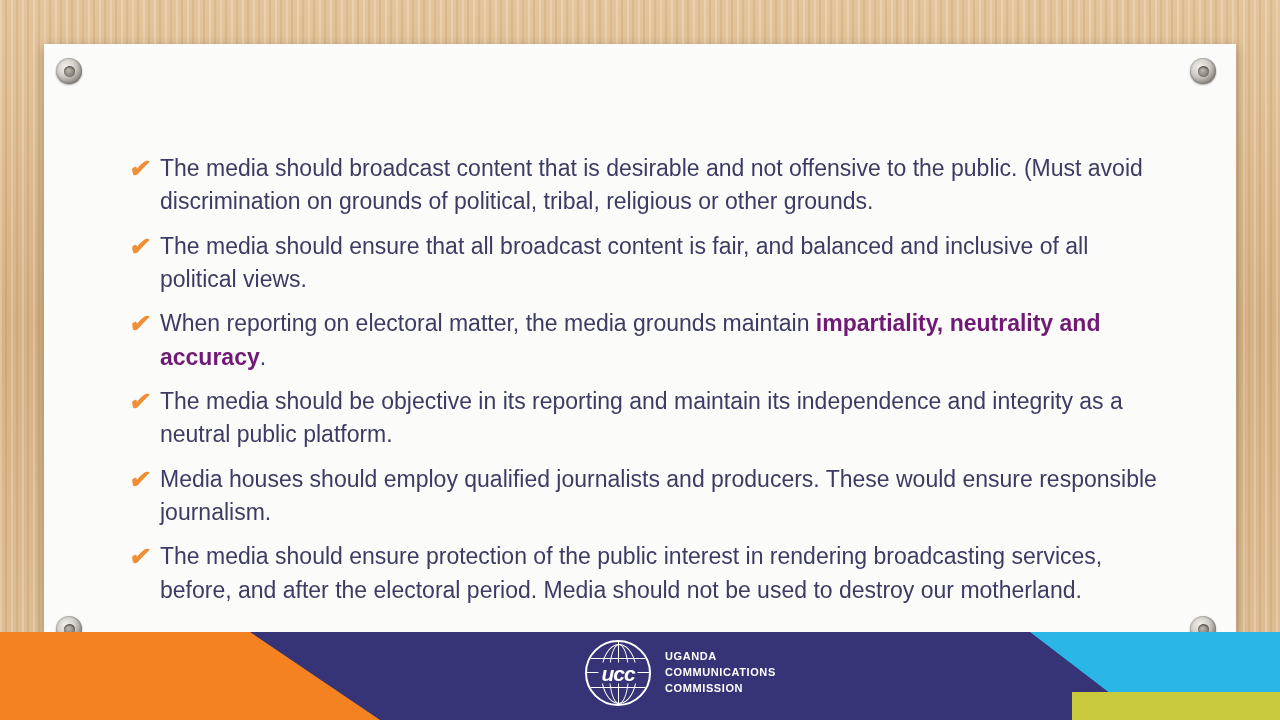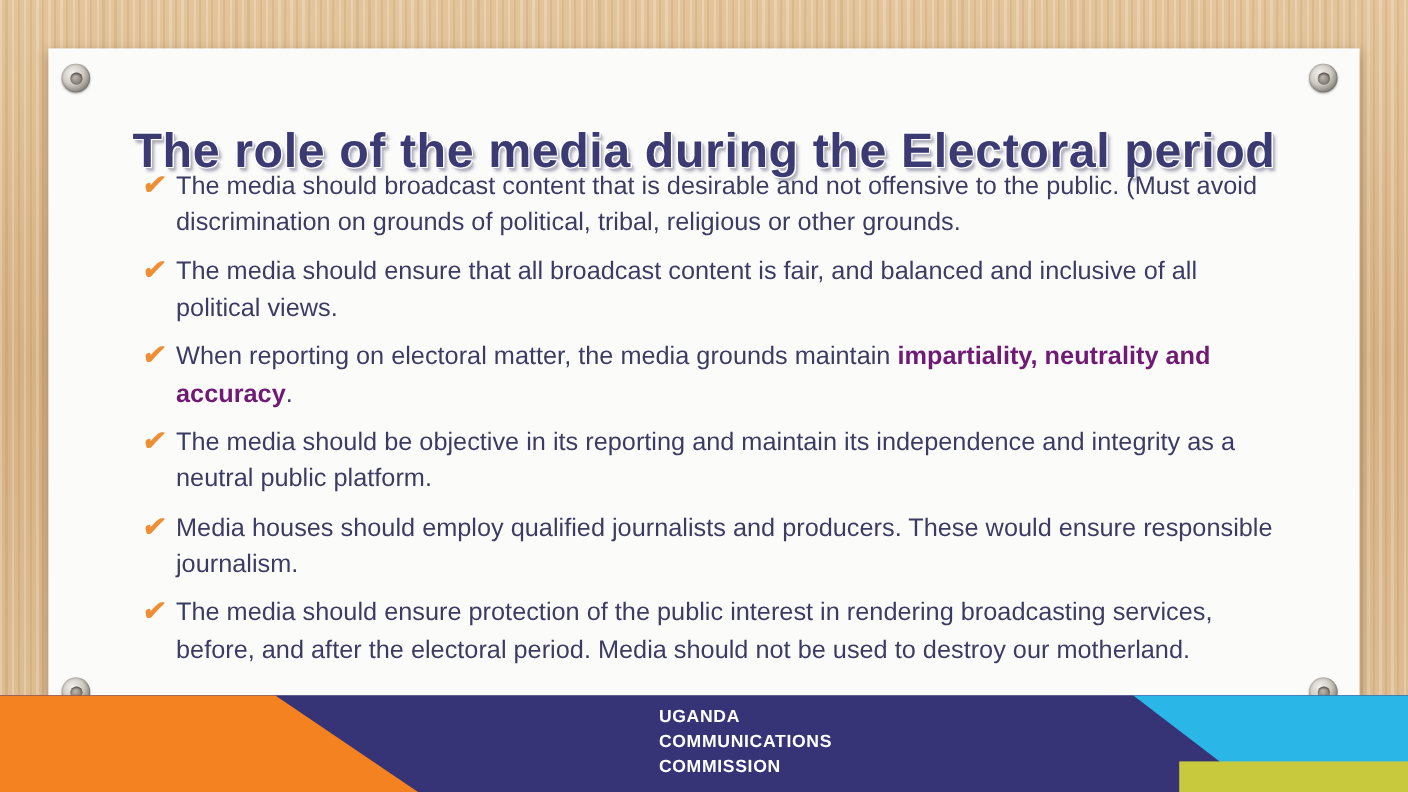--- a/index.html
+++ b/index.html
@@ -222,34 +222,33 @@
     font-weight: bold;
     font-style: italic;
     letter-spacing: -1px;
     background: #363476;
     padding: 0 3px;
     line-height: 1;
   }
   .logo-text {
     margin-left: 14px;
     color: #ffffff;
-    font-size: 16px;
+    font-size: 11px;
     font-weight: bold;
     line-height: 1.45;
     letter-spacing: 0.6px;
   }
 </style>
 </head>
 <body>
 
 <div class="slide">
 
   <div class="board">
 
-    <h1 class="title">The role of the media during the Electoral period</h1>
 
     <div class="bullets">
         <div class="bullet-row">
           <span class="check-icon">✔</span>
           <div class="bullet-text"><span>The media should broadcast content that is desirable and not offensive to the public. (Must avoid discrimination on grounds of political, tribal, religious or other grounds.</span></div>
         </div>
         <div class="bullet-row">
           <span class="check-icon">✔</span>
           <div class="bullet-text"><span>The media should ensure that all broadcast content is fair, and balanced and inclusive of all political views.</span></div>
         </div>
@@ -277,20 +276,29 @@
   <div class="screw tr"></div>
   <div class="screw bl"></div>
   <div class="screw br"></div>
 
   <div class="footer">
     <div class="orange"></div>
     <div class="cyan"></div>
     <div class="yellow"></div>
 
     <div class="logo-wrap">
+      <div class="logo-globe">
+        <span class="meridian"></span>
+        <span class="meridian m2"></span>
+        <span class="meridian m3"></span>
+        <span class="par p1"></span>
+        <span class="par p2"></span>
+        <span class="par p3"></span>
+        <span class="logo-ucc">ucc</span>
+      </div>
       <div class="logo-text">
           <div>UGANDA</div>
           <div>COMMUNICATIONS</div>
           <div>COMMISSION</div>
         </div>
     </div>
   </div>
 
 </div>
 

